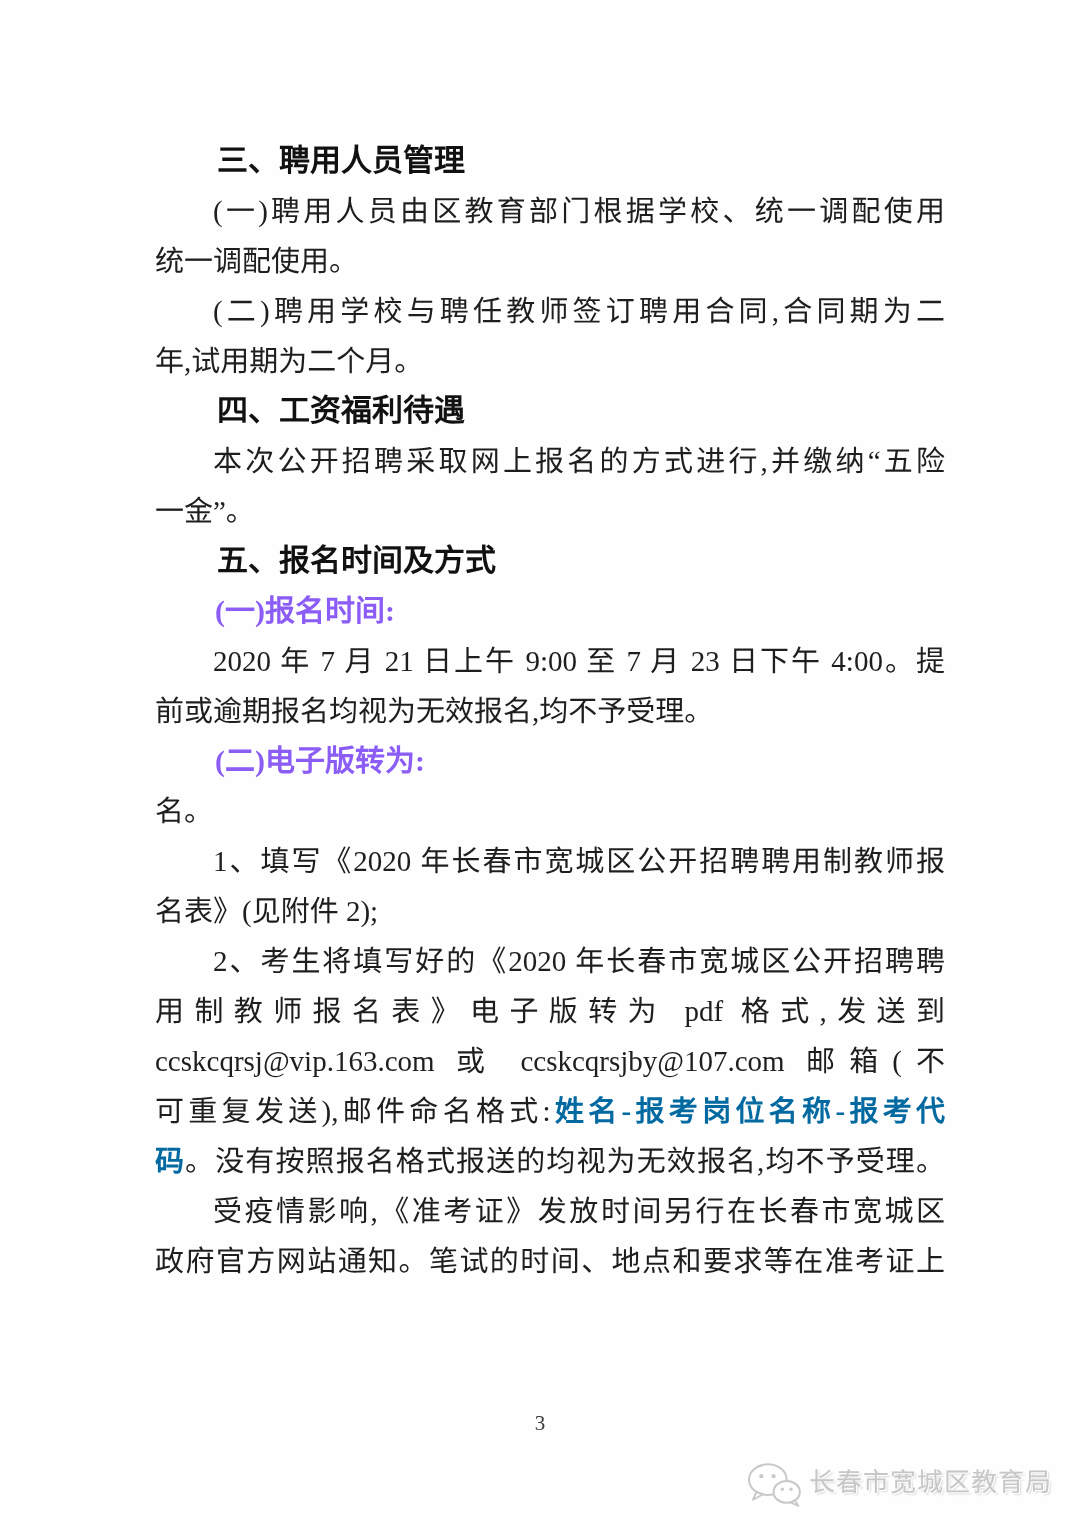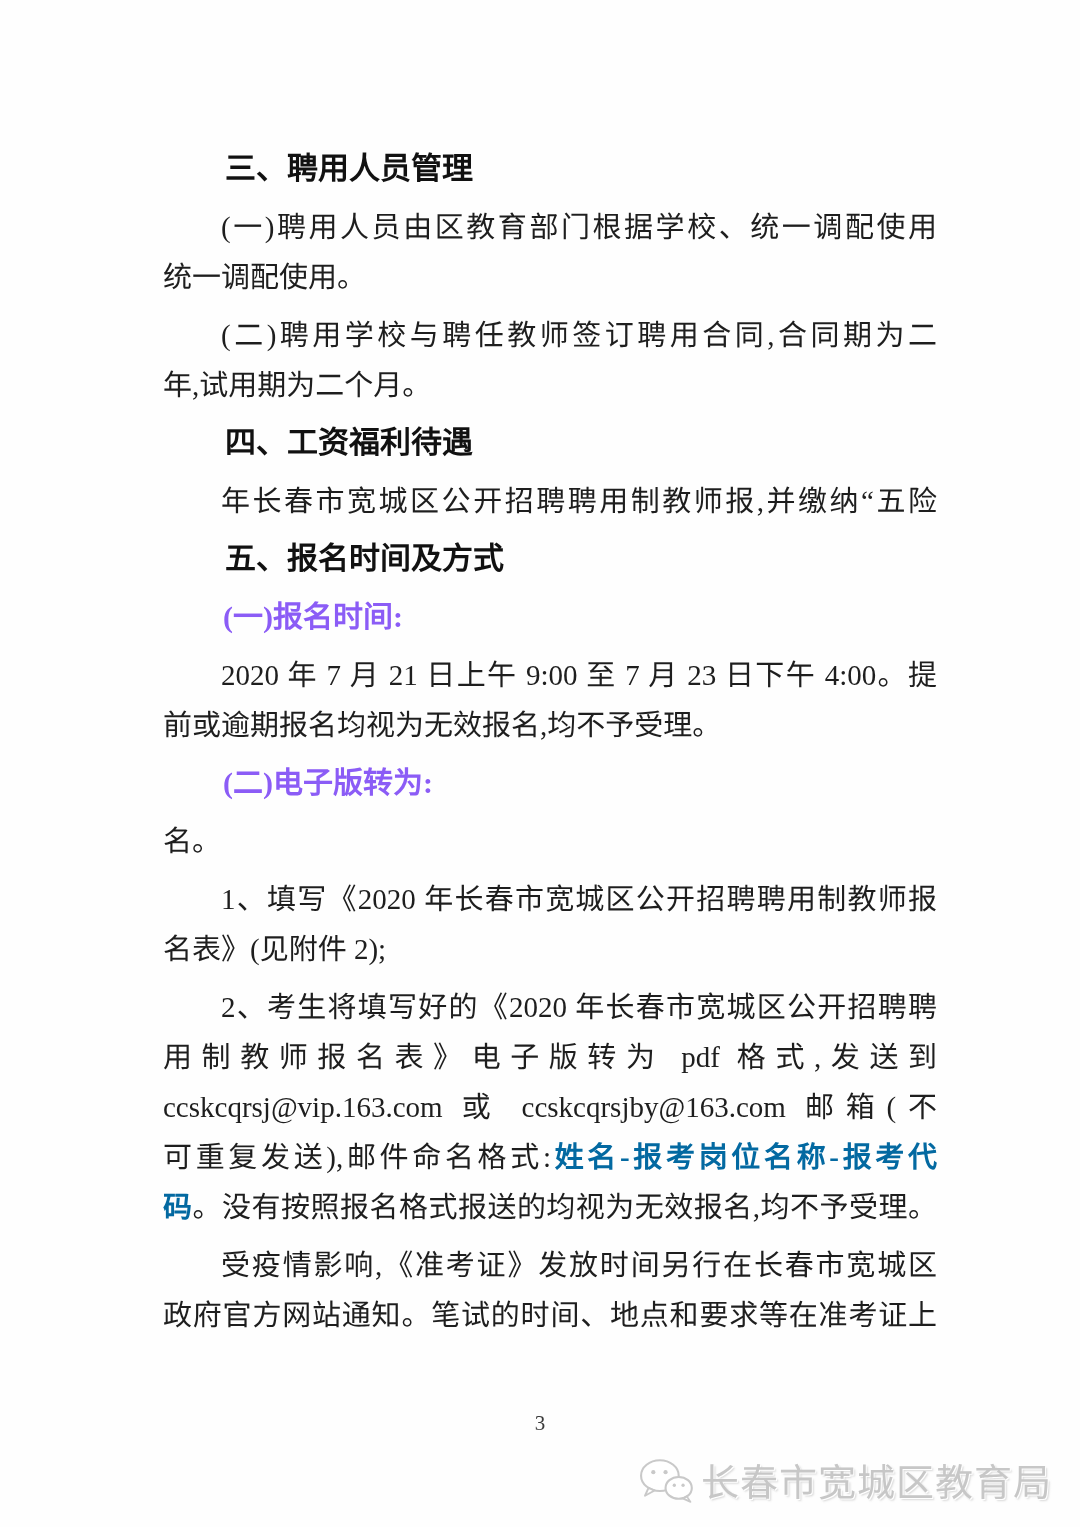--- a/index.html
+++ b/index.html
@@ -11,21 +11,21 @@
     overflow: hidden;
     font-family: "Liberation Serif", "DejaVu Serif", serif;
     color: #1e1e1e;
   }
   .doc {
     position: absolute;
     left: 155px;
     top: 136px;
     width: 790px;
   }
-  .para { margin: 8px; }
+  .para { margin: 0; }
   .line {
     font-size: 29px;
     line-height: 50px;
     text-align: justify;
     word-break: break-all;
   }
   .line.first { text-indent: 2em; }
   .line.fill { text-align-last: justify; -moz-text-align-last: justify; }
   .para.h1 .line {
     font-family: "Liberation Sans", "DejaVu Sans", sans-serif;
@@ -47,25 +47,25 @@
     text-align: center;
     font-size: 21px;
     color: #3a3a3a;
     line-height: 30px;
   }
   .watermark {
     position: absolute;
     right: 28px;
     bottom: 20px;
     display: flex;
-    align-items: center;
+    align-items: flex-start;
     gap: 7px;
     color: #c7c7c7;
     font-family: "Liberation Sans", "DejaVu Sans", sans-serif;
-    font-size: 38px;
+    font-size: 26px;
     letter-spacing: 1px;
     text-shadow: 1px 1px 0 #ffffff, 2px 2px 2px rgba(150,150,150,0.35);
     white-space: nowrap;
   }
   .wm-icon { display: inline-flex; align-items: center; }
 </style>
 </head>
 <body>
 
 <div class="page">
@@ -79,21 +79,22 @@
         <div class="line"><span>统一调配使用。</span></div>
       </div>
       <div class="para body">
         <div class="line first fill"><span>(二)聘用学校与聘任教师签订聘用合同,合同期为二</span></div>
         <div class="line"><span>年,试用期为二个月。</span></div>
       </div>
       <div class="para h1">
         <div class="line first"><span>四、工资福利待遇</span></div>
       </div>
       <div class="para body">
-        <div class="line first fill"><span>年长春市宽城区公开招聘聘用制教师报,并缴纳“五险</span></div>
+        <div class="line first fill"><span>本次公开招聘采取网上报名的方式进行,并缴纳“五险</span></div>
+        <div class="line"><span>一金”。</span></div>
       </div>
       <div class="para h1">
         <div class="line first"><span>五、报名时间及方式</span></div>
       </div>
       <div class="para h2">
         <div class="line first"><span>(一)报名时间:</span></div>
       </div>
       <div class="para body">
         <div class="line first fill"><span>2020 年 7 月 21 日上午 9:00 至 7 月 23 日下午 4:00。提</span></div>
         <div class="line"><span>前或逾期报名均视为无效报名,均不予受理。</span></div>
@@ -104,21 +105,21 @@
       <div class="para body">
         <div class="line"><span>名。</span></div>
       </div>
       <div class="para body">
         <div class="line first fill"><span>1、填写《2020 年长春市宽城区公开招聘聘用制教师报</span></div>
         <div class="line"><span>名表》(见附件 2);</span></div>
       </div>
       <div class="para body">
         <div class="line first fill"><span>2、考生将填写好的《2020 年长春市宽城区公开招聘聘</span></div>
         <div class="line fill"><span>用制教师报名表》电子版转为 pdf 格式,发送到</span></div>
-        <div class="line fill"><span>ccskcqrsj@vip.163.com 或 ccskcqrsjby@163.com 邮箱(不</span></div>
+        <div class="line fill"><span>ccskcqrsj@vip.163.com 或 ccskcqrsjby@107.com 邮箱(不</span></div>
         <div class="line fill"><span>可重复发送),邮件命名格式:</span><span class="b">姓名-报考岗位名称-报考代</span></div>
         <div class="line fill"><span class="b">码</span><span>。没有按照报名格式报送的均视为无效报名,均不予受理。</span></div>
       </div>
       <div class="para body">
         <div class="line first fill"><span>受疫情影响,《准考证》发放时间另行在长春市宽城区</span></div>
         <div class="line fill"><span>政府官方网站通知。笔试的时间、地点和要求等在准考证上</span></div>
       </div>
     </main>
 
   <div class="page-num">3</div>

